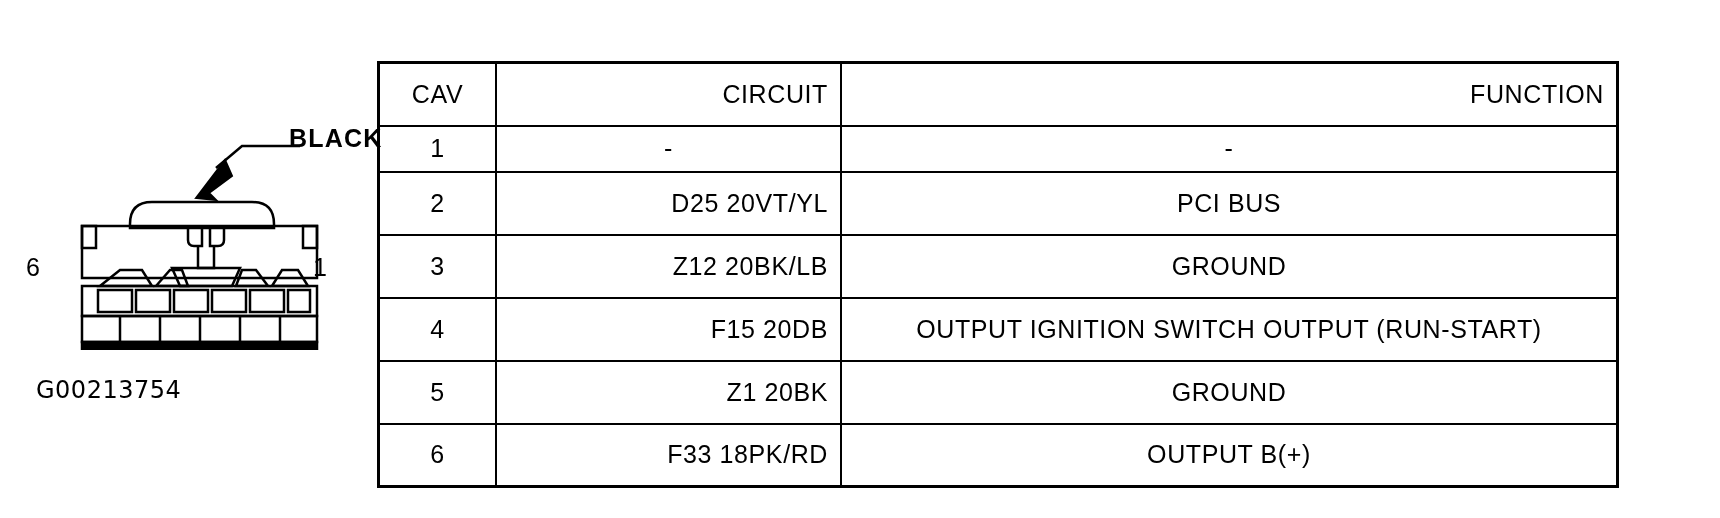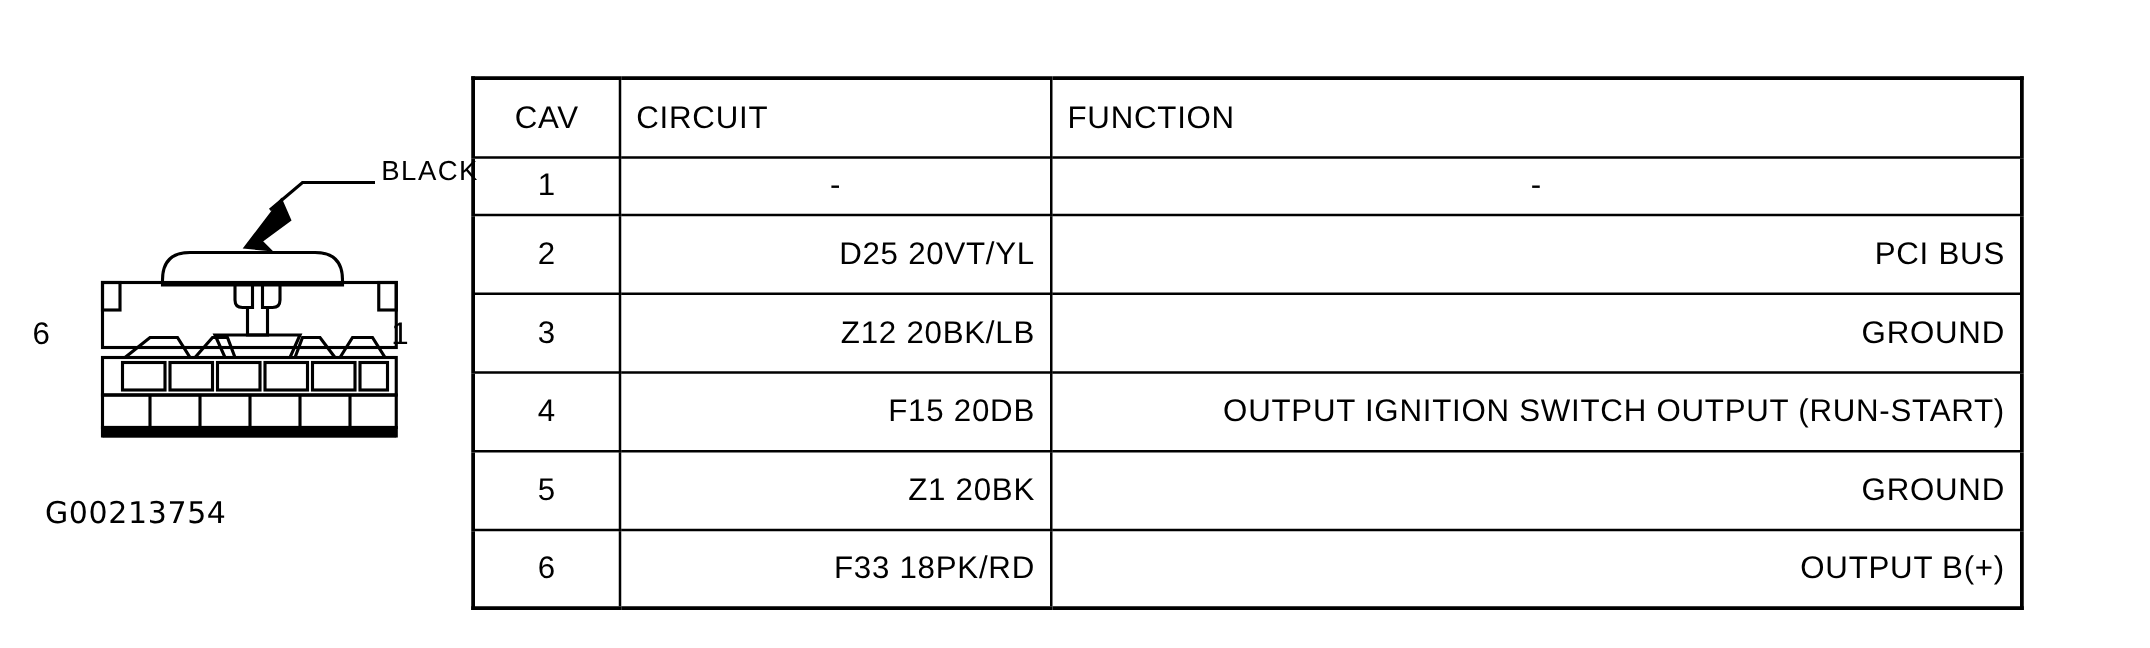--- a/index.html
+++ b/index.html
@@ -12,35 +12,36 @@
     overflow:hidden;
   }
   .stage{position:absolute;left:0;top:0;width:1720px;height:518px;}
 
   
   .connector-fig{position:absolute;left:20px;top:100px;width:350px;height:250px;}
   .conn-svg{display:block;}
 
   .callout-label{
     position:absolute;
-    left:305px;top:124px;
-    font-size:22px;
+    left:289px;top:124px;
+    font-size:25px;
     letter-spacing:1.2px;
     white-space:nowrap;
+    font-weight:bold;
   }
   .pin-left{
     position:absolute;left:26px;top:253px;
     font-size:25px;
   }
   .pin-right{
     position:absolute;left:313px;top:253px;
     font-size:25px;
   }
   .ref-number{
-    position:absolute;left:36px;top:396px;
+    position:absolute;left:36px;top:376px;
     font-size:24px;
     letter-spacing:0.5px;
     font-family:"DejaVu Sans", sans-serif;
   }
 
   
   .cav-table{
     position:absolute;
     left:377px;top:61px;
     width:1160px;
@@ -52,22 +53,22 @@
     font-weight:normal;
     font-size:25px;
     padding:0 12px;
     letter-spacing:0.6px;
     line-height:1;
     vertical-align:middle;
   }
   .cav-table th{border-width:3px 2px 2px 2px;}
   .col-cav{width:91px;text-align:center;}
   .col-circuit{width:319px;text-align:right;}
-  .col-function{width:750px;text-align:right;}
-  th.col-circuit,th.col-function{text-align:left;}
+  .col-function{width:750px;text-align:center;}
+  th.col-circuit,th.col-function{text-align:right;}
   .cav-table tr{height:63px;}
   .cav-table tr.row-tall{height:46px;}
   td.col-cav{text-align:center;}
   td.dash{text-align:center;}
   .cav-table tr:last-child td{border-bottom-width:3px;}
   .cav-table td:first-child,.cav-table th:first-child{border-left-width:3px;}
   .cav-table td:last-child,.cav-table th:last-child{border-right-width:3px;margin-top:41px;}
 </style>
 </head>
 <body>

